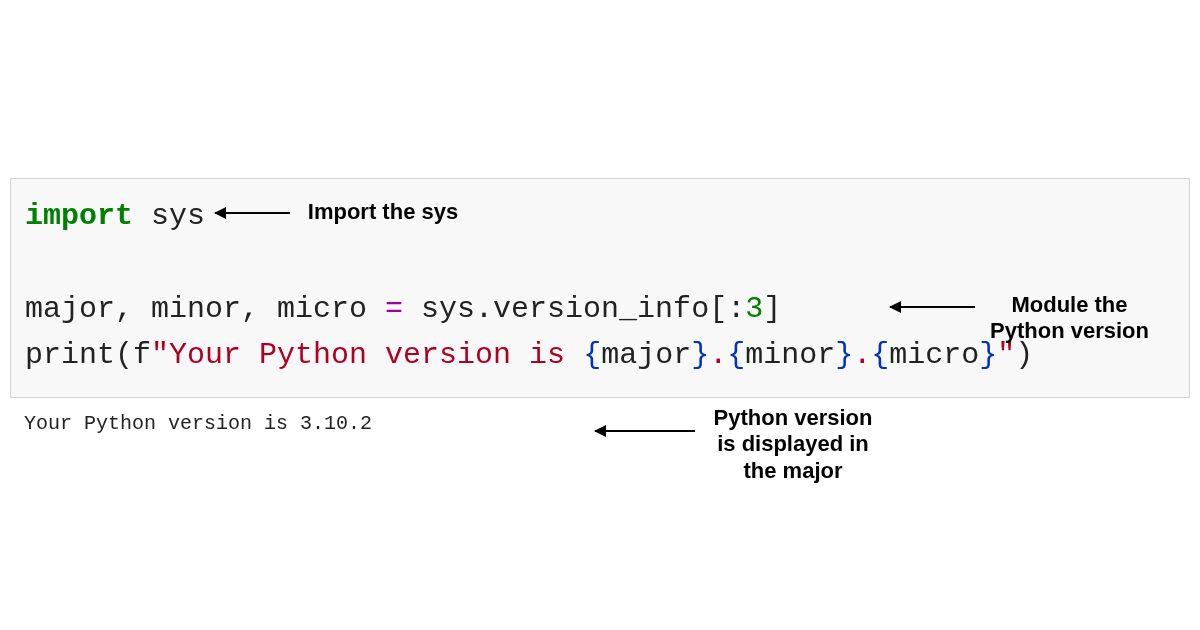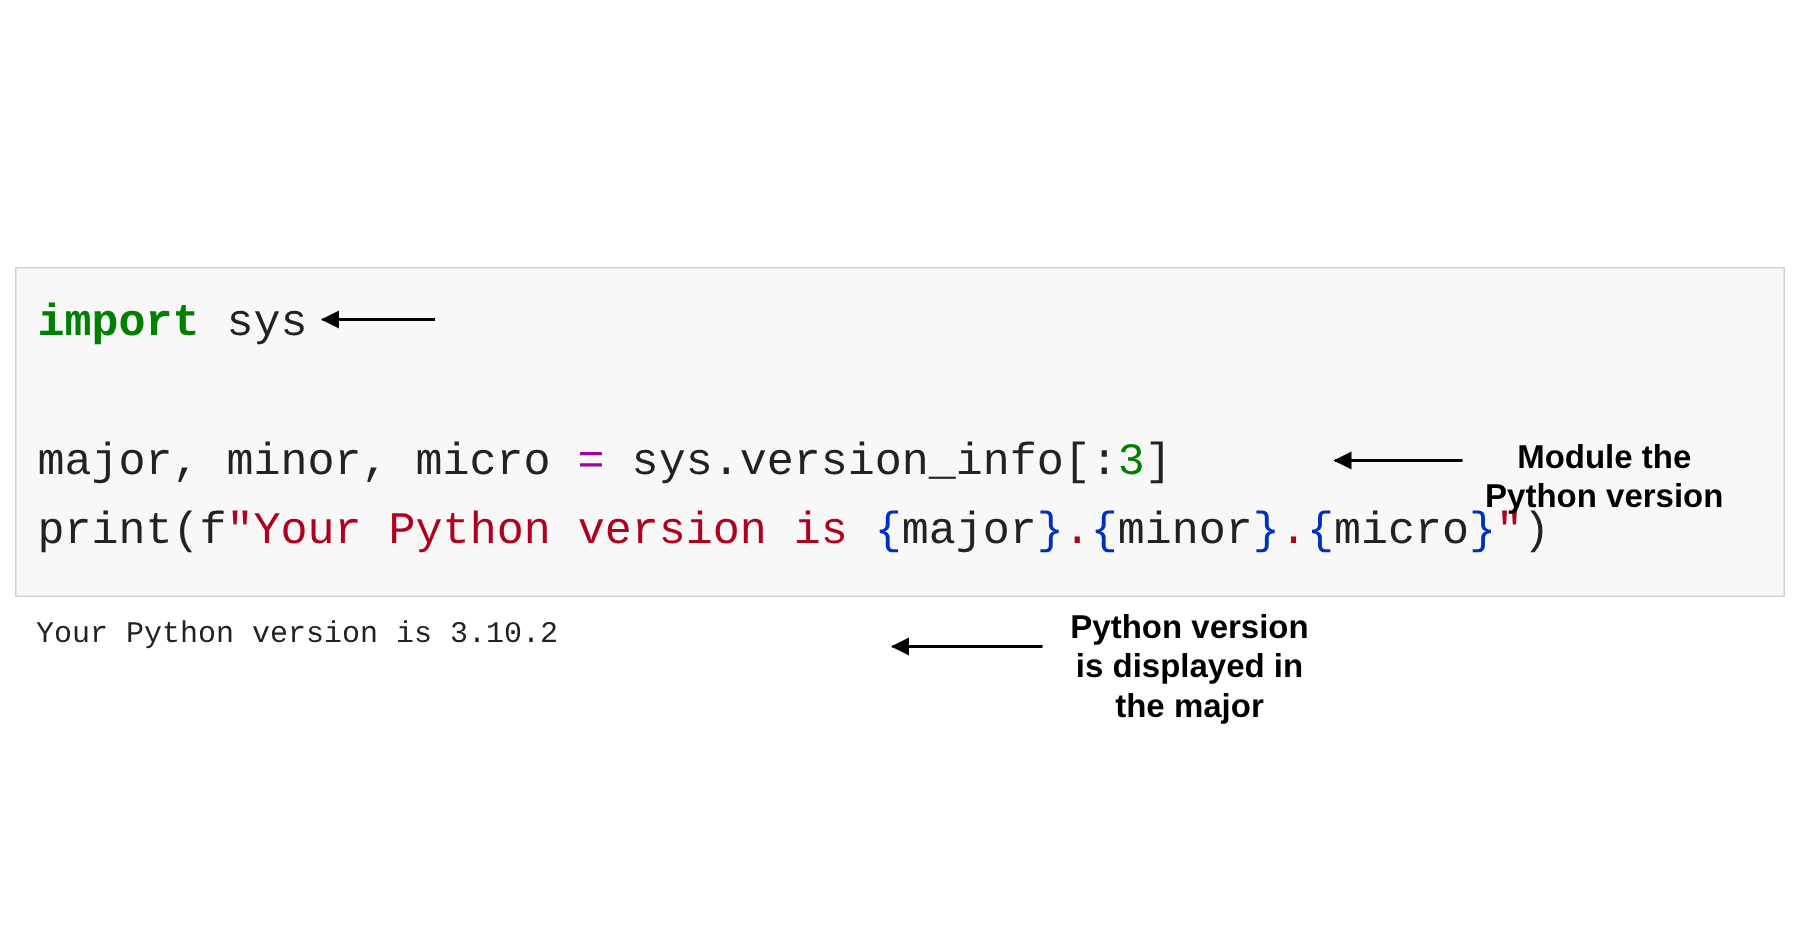--- a/index.html
+++ b/index.html
@@ -74,20 +74,21 @@
   <div class="code-line"><span class="kw-green">import</span><span class="plain"> </span><span class="plain">sys</span></div>
   <div class="spacer-line"></div>
   <div class="code-line"><span class="plain">major, minor, micro </span><span class="op-purple">=</span><span class="plain"> sys.version_info[:</span><span class="num-green">3</span><span class="plain">]</span></div>
   <div class="code-line"><span class="plain">print</span><span class="plain">(</span><span class="plain">f</span><span class="str-red">"</span><span class="str-red">Your Python version is </span><span class="str-blue">{</span><span class="plain">major</span><span class="str-blue">}</span><span class="str-red">.</span><span class="str-blue">{</span><span class="plain">minor</span><span class="str-blue">}</span><span class="str-red">.</span><span class="str-blue">{</span><span class="plain">micro</span><span class="str-blue">}</span><span class="str-red">"</span><span class="plain">)</span></div>
 </div>
 
 <div class="output-block">Your Python version is 3.10.2</div>
 
 <div class="arrow" style="left:215px; top:212px; width:75px;"></div>
 <div class="annotation" style="left:298px; top:199px; width:170px;">
+  <div>Import the sys</div>
 </div>
 
 <div class="arrow" style="left:890px; top:306px; width:85px;"></div>
 <div class="annotation" style="left:982px; top:292px; width:175px;">
   <div>Module the</div>
   <div>Python version</div>
 </div>
 
 <div class="arrow" style="left:595px; top:430px; width:100px;"></div>
 <div class="annotation" style="left:703px; top:405px; width:180px;">

